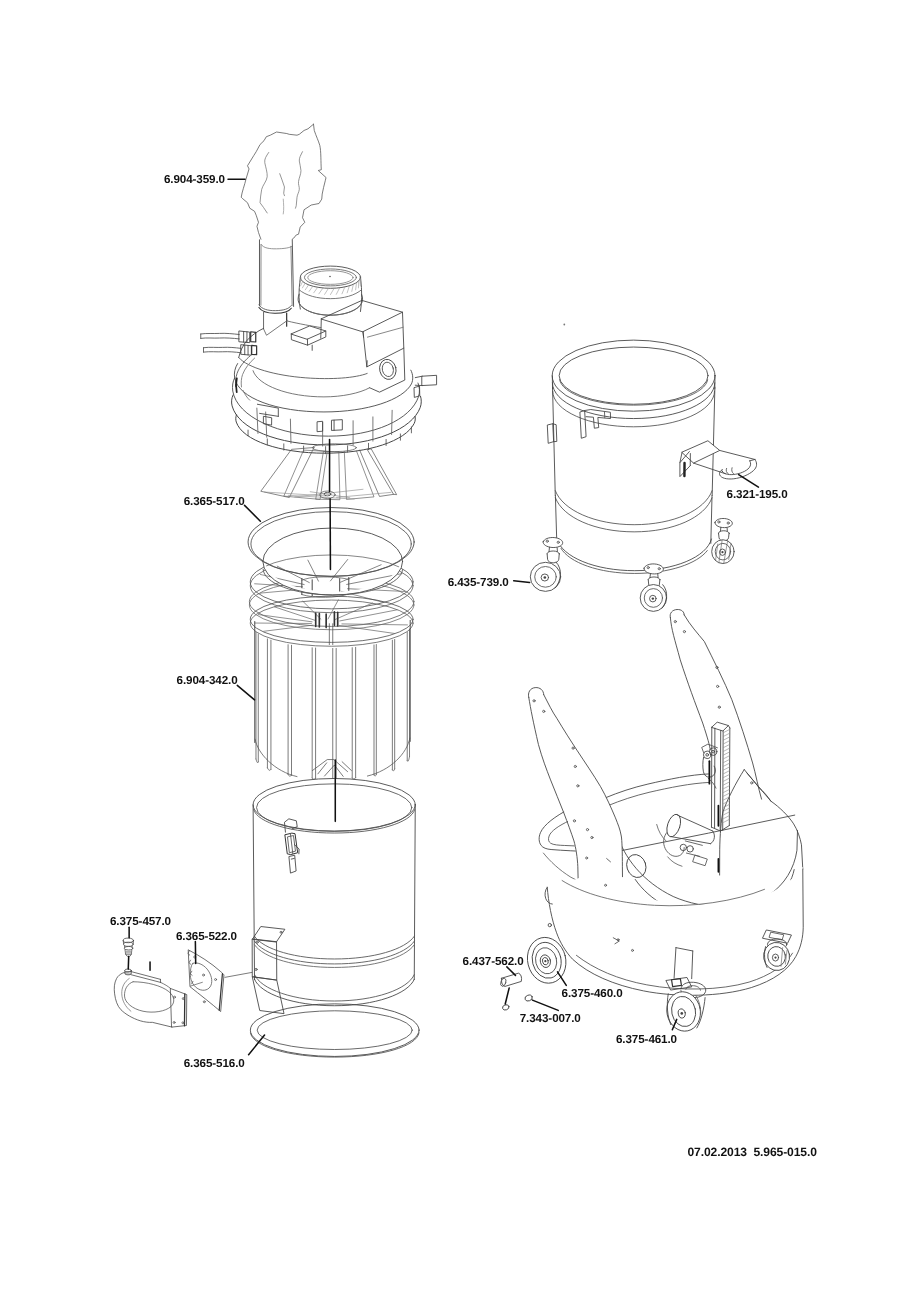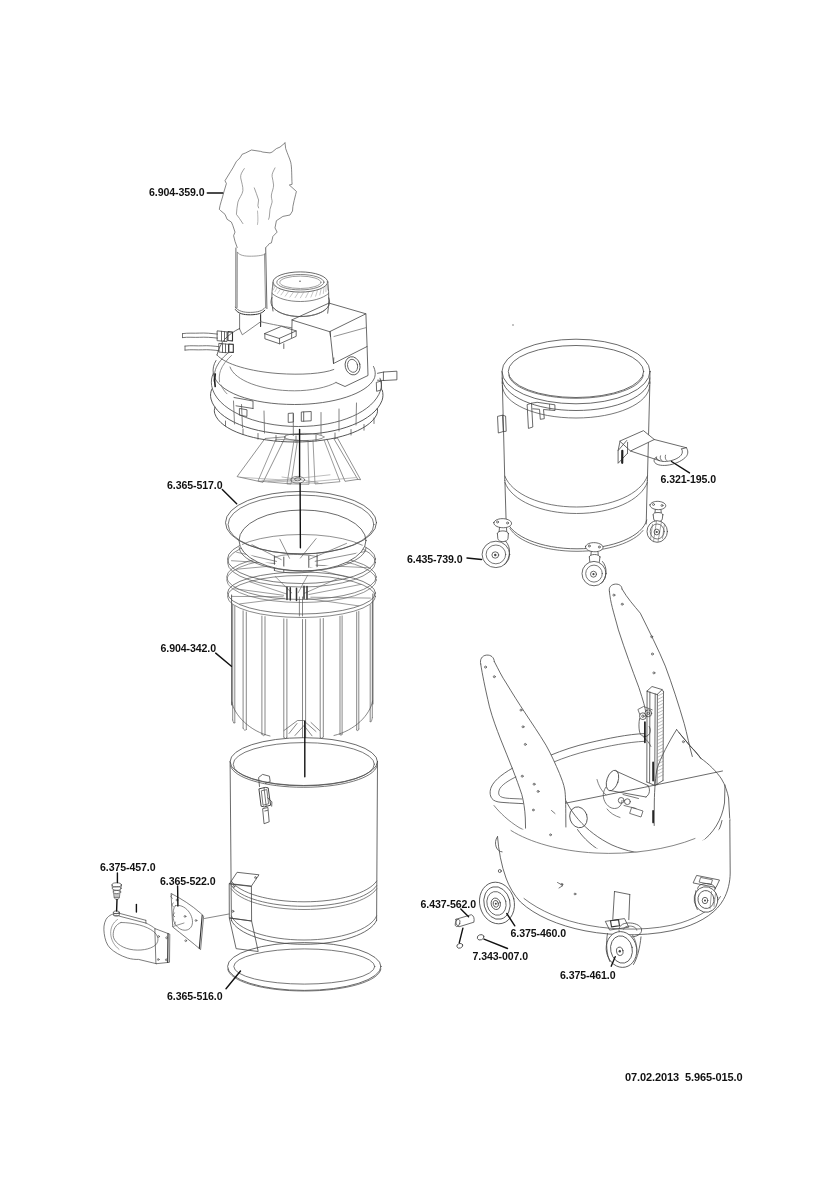--- a/index.html
+++ b/index.html
@@ -1,16 +1,16 @@
 <!DOCTYPE html>
 <html><head>
 <meta charset="utf-8">
 <style>
 html,body{margin:0;padding:0;background:#fff;}
-#page{width:840px;height:1132px;position:relative;background:#fff;overflow:hidden;margin-top:30px;}
+#page{width:840px;height:1132px;position:relative;background:#fff;overflow:hidden;}
 svg{position:absolute;top:0;left:0;}
 text{font-family:"Liberation Sans",sans-serif;font-weight:bold;fill:#111;}
 .lbl{font-size:10.6px;letter-spacing:-0.1px;}
 </style>
 </head>
 <body>
 <div id="page">
 <svg width="840" height="1192" viewBox="0 0 840 1192">
 <g id="all" fill="none" stroke="#2e2e2e" stroke-width="0.8" stroke-linecap="round" stroke-linejoin="round">
 

